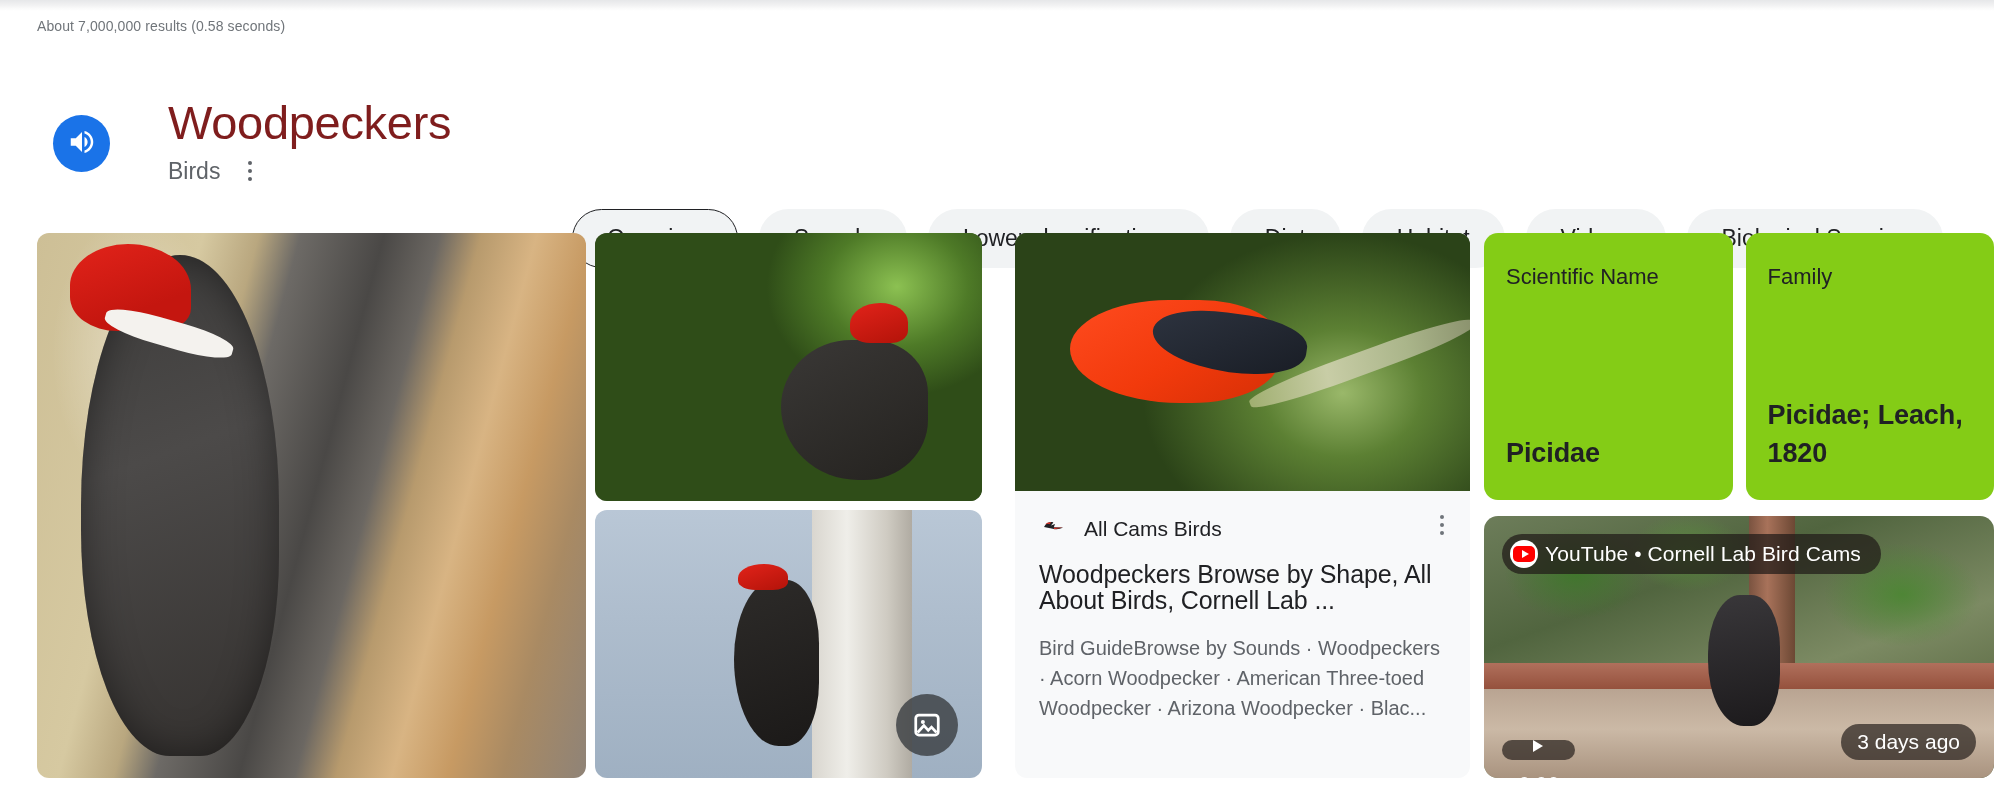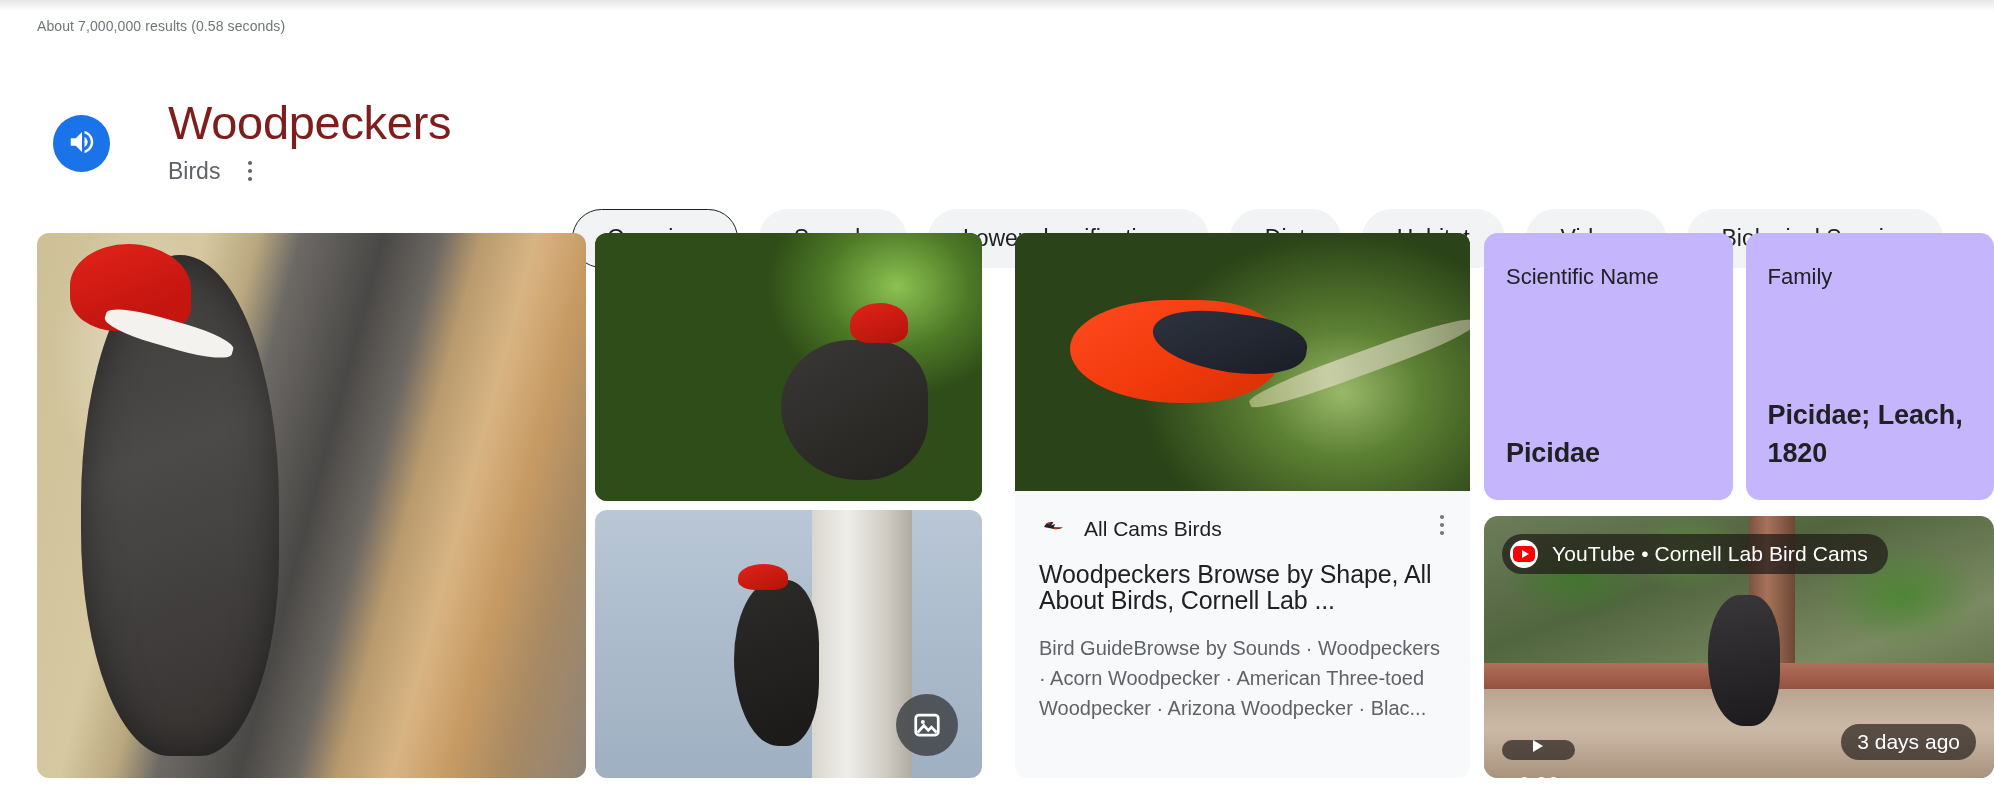--- a/index.html
+++ b/index.html
@@ -354,21 +354,21 @@
     width: 510px; height: 545px;
   }
 
   .facts {
     display: flex;
     gap: 13px;
     height: 267px;
   }
   .fact-card {
     flex: 1;
-    background: #c4b5fd;
+    background: #84cc16;
     border-radius: 14px;
     padding: 30px 22px 28px 22px;
     display: flex;
     flex-direction: column;
     justify-content: space-between;
     cursor: pointer;
   }
   .fact-label {
     font-size: 22px;
     color: #202124;
@@ -428,21 +428,21 @@
 
   .yt-badge {
     position: absolute;
     left: 18px; top: 18px;
     height: 40px;
     padding: 0 20px 0 8px;
     border-radius: 22px;
     background: rgba(32,26,24,.72);
     display: flex;
     align-items: center;
-    gap: 14px;
+    gap: 7px;
     z-index: 5;
   }
   .yt-icon {
     width: 28px; height: 28px;
     border-radius: 50%;
     background: #ffffff;
     display: flex;
     align-items: center;
     justify-content: center;
     flex: none;

